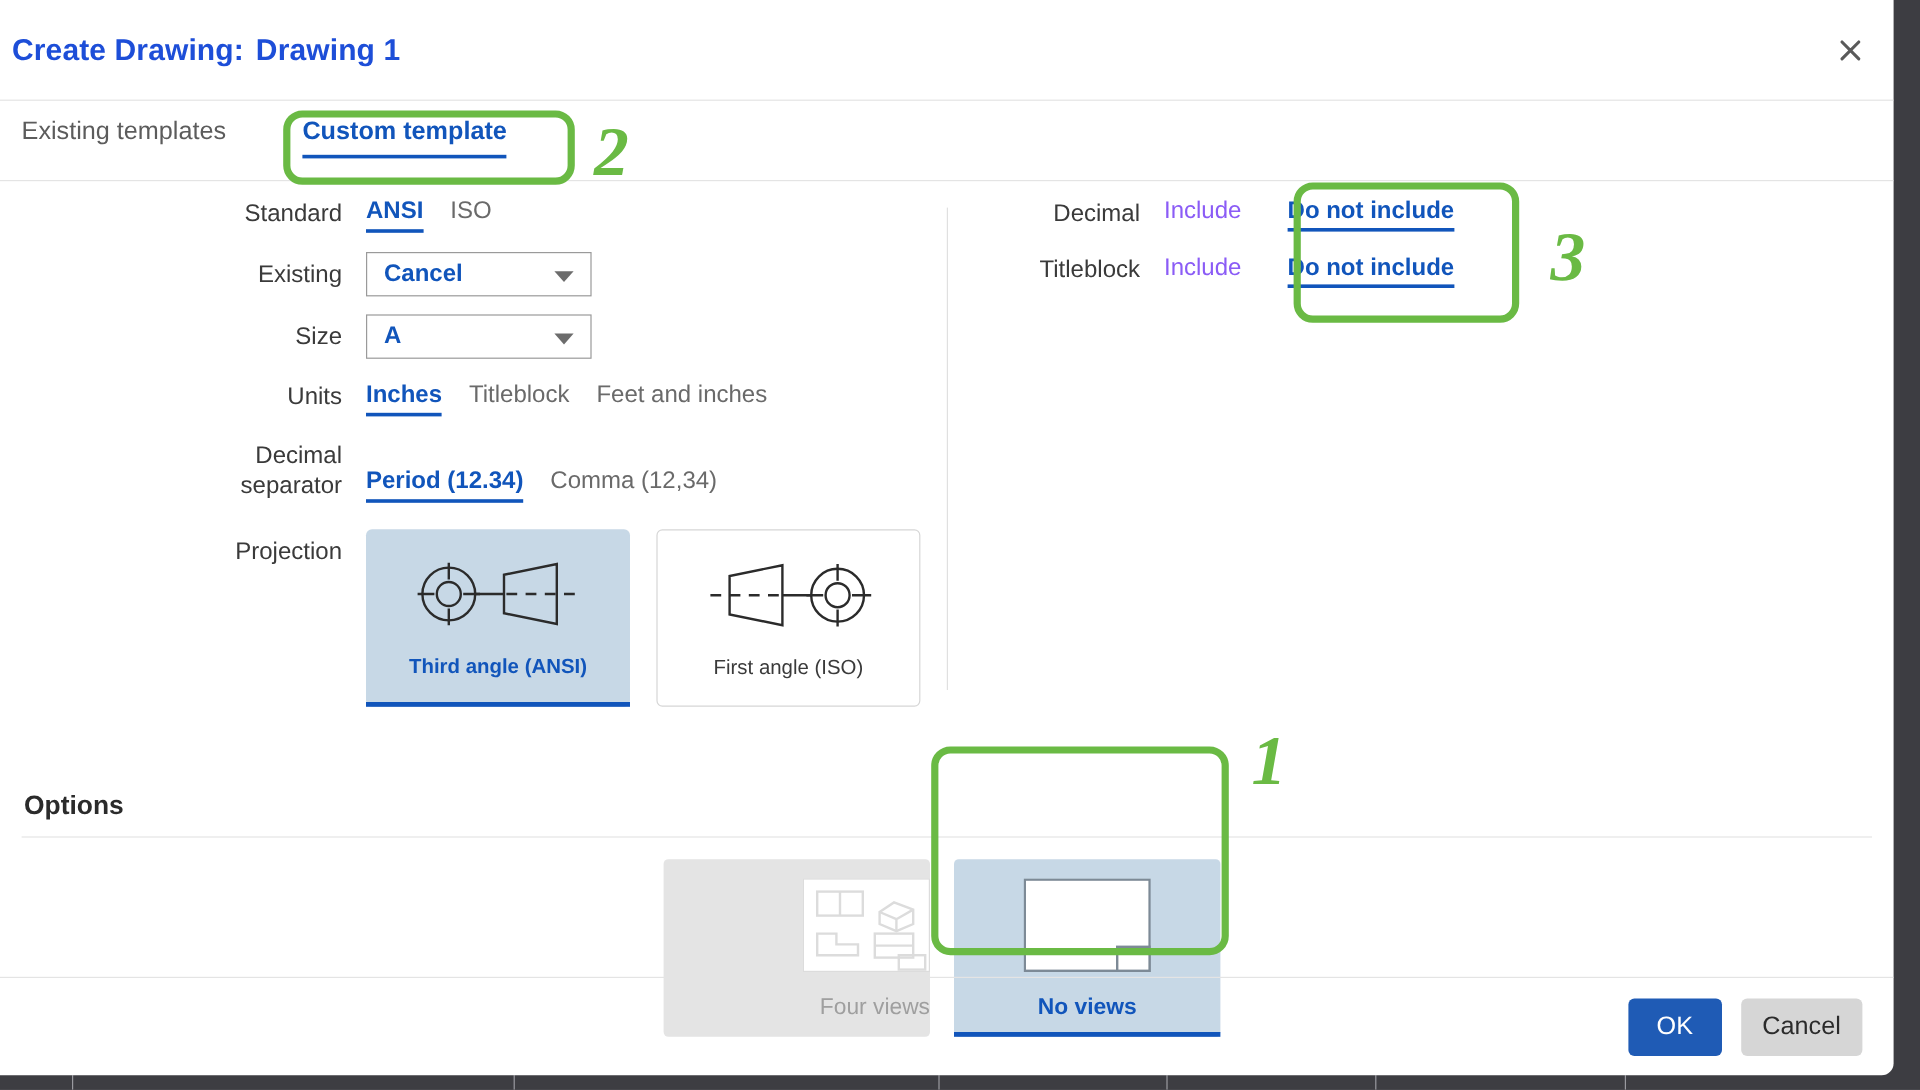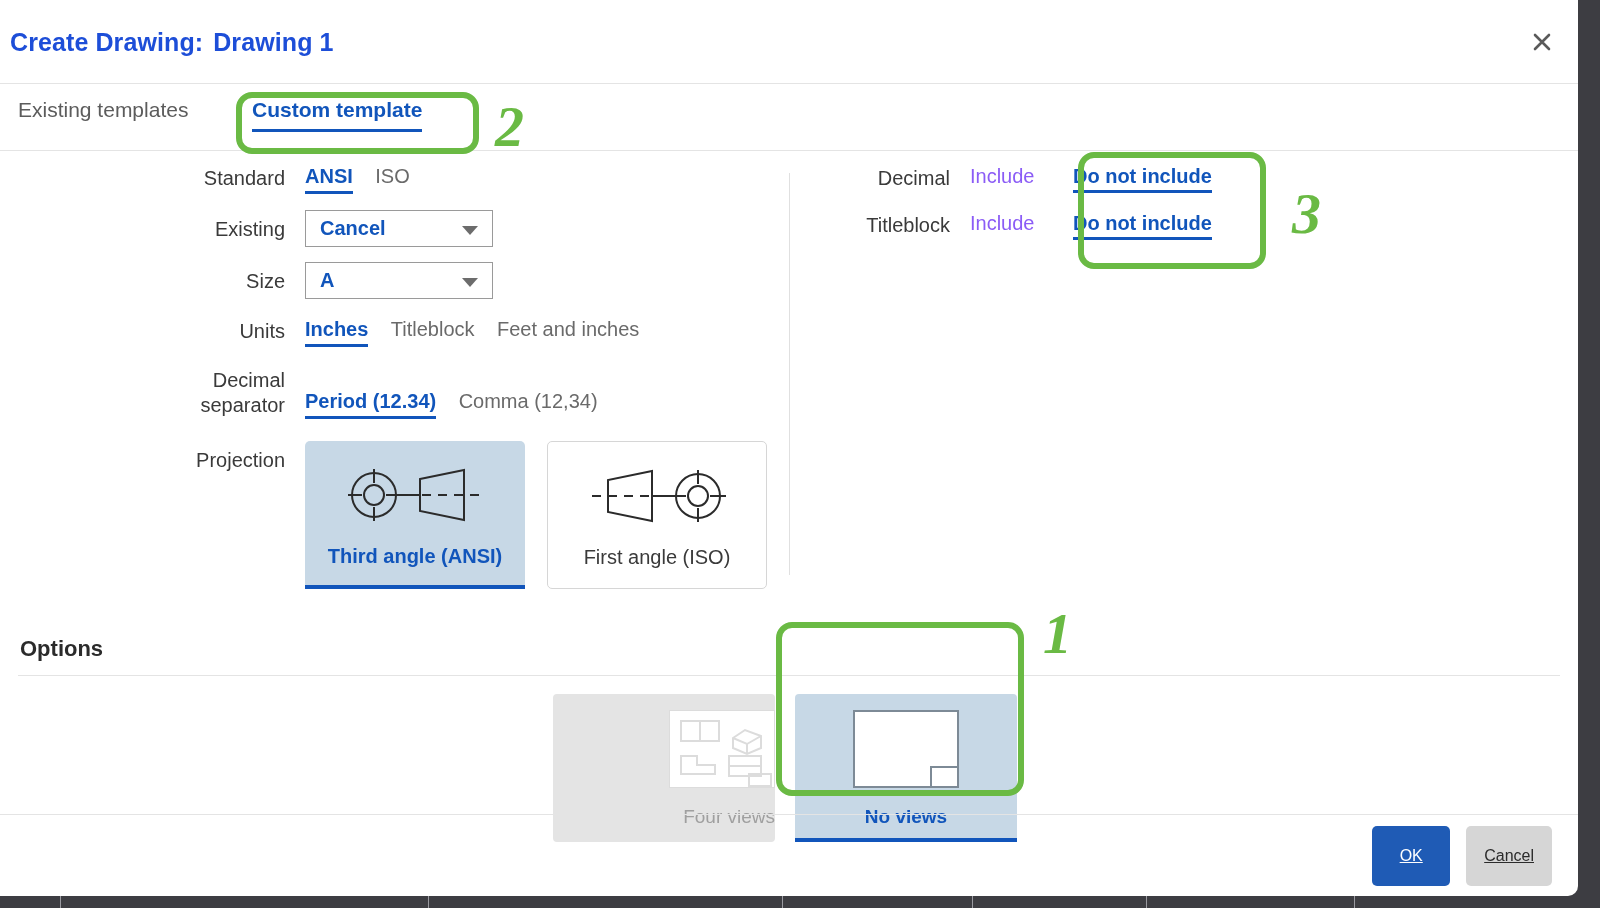--- a/index.html
+++ b/index.html
@@ -139,21 +139,21 @@
     align-items: center; justify-content: flex-start;
     cursor: pointer;
   }
   .ptile.sel { background: #c7d8e6; }
   .ptile.sel::after {
     content: ""; position: absolute; left: 0; right: 0; bottom: 0;
     height: 4px; background: #1155bb;
   }
   .ptile.unsel { background: #fff; border: 1px solid #d6d6d6; }
   .ptile .glyph { margin-top: 26px; }
-  .ptile .plabel { font-size: 20px; margin-top: 18px; }
+  .ptile .plabel { font-size: 17px; margin-top: 18px; }
   .ptile.sel .plabel { color: #1155bb; font-weight: bold; }
   .ptile.unsel .plabel { color: #3a3a3a; }
 
   
   #right-form { position: absolute; left: 830px; top: 14px; width: 700px; }
   .rrow { display: flex; align-items: flex-start; margin-bottom: 21px; }
   .rrlabel {
     width: 140px; text-align: right; padding-right: 20px;
     font-size: 20px; color: #3a3a3a; line-height: 26px;
   }
@@ -161,20 +161,21 @@
   .inc-on {
     font-size: 20px; font-weight: bold; color: #1155bb;
     border-bottom: 3px solid #1155bb; padding-bottom: 3px;
     margin-left: 34px; cursor: pointer;
   }
 
   
   #options-head {
     position: relative;
     height: 46px;
+    margin-top: 22px;
   }
   #options-title {
     position: absolute; left: 20px; top: 6px;
     font-size: 22px; font-weight: bold; color: #2b2b2b;
   }
   #options-rule {
     position: absolute; left: 18px; right: 18px; bottom: 0;
     height: 1px; background: #e4e4e4;
   }
 
@@ -204,28 +205,27 @@
   
   #footer {
     position: absolute; left: 0; right: 0; bottom: 0;
     height: 82px;
     border-top: 1px solid #e4e4e4;
     display: flex; align-items: center; justify-content: flex-end;
     padding-right: 26px;
     gap: 16px;
   }
   .btn {
-    height: 60px; min-width: 78px;
+    height: 48px; min-width: 78px;
     border-radius: 5px;
-    font-size: 16px;
+    font-size: 21px;
     display: flex; align-items: center; justify-content: center;
     cursor: pointer; border: none;
     font-family: "Liberation Sans", sans-serif;
     padding: 0 18px;
-    text-decoration: underline;
   }
   #ok-button { background: #1f5bb5; color: #fff; }
   #cancel-button { background: #d6d6d6; color: #2b2b2b; }
 
   
   .hl {
     position: absolute;
     border: 6px solid #6aba44;
     border-radius: 16px;
     pointer-events: none;

